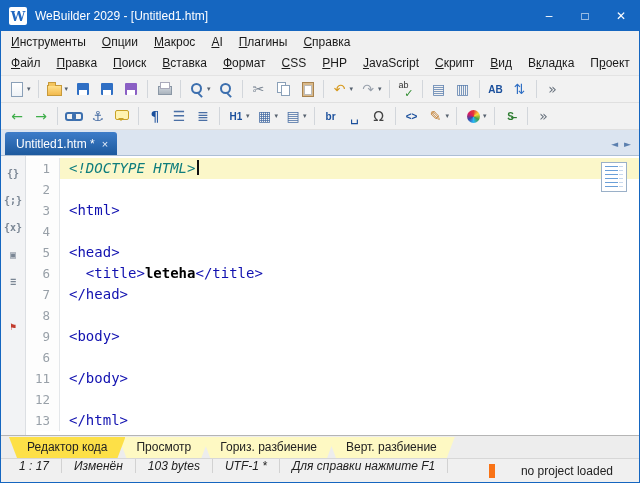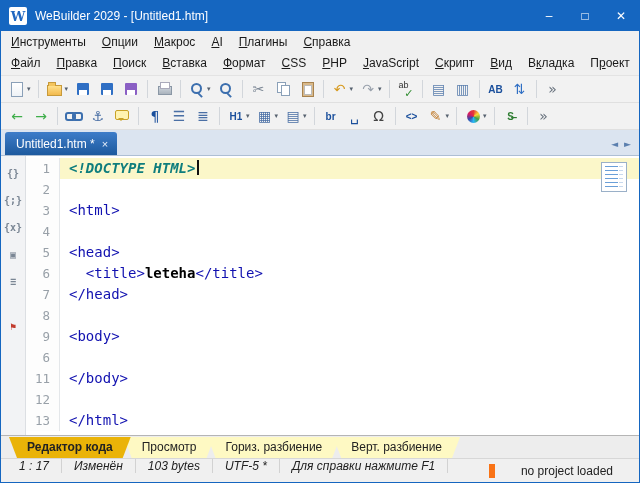--- a/index.html
+++ b/index.html
@@ -71,34 +71,34 @@
   .sbicon { width:20px; height:18px; display:flex; align-items:center; justify-content:center;
     font-size:10px; font-weight:bold; font-family:"DejaVu Sans Mono", monospace; color:#7a8694; }
   .sbicon.gap { margin-top:18px; }
   .editor { flex:1; position:relative; padding-top:2px; overflow:hidden; font-family:"DejaVu Sans Mono", monospace; }
   .cline { display:flex; height:21px; align-items:center; }
   .lnum { width:34px; flex:none; text-align:right; padding-right:9px; font-size:12.5px; color:#98a0a8;
     background:#fdfdfd; border-right:1px solid #e4e7ea; height:100%; line-height:21px; }
   .lcode { flex:1; white-space:pre; font-size:14px; padding-left:9px; height:100%; line-height:21px; }
   .cline.active .lcode { background:var(--line-active,#fbf7c9); }
   .seg-tag { color:var(--tag,#1111b0); }
-  .seg-doctype { color:var(--doctype,#0e7d7d); font-style:italic;font-weight:bold; }
+  .seg-doctype { color:var(--doctype,#0e7d7d); font-style:italic; }
   .seg-text { color:#000; font-weight:bold; }
   .seg-plain { color:#000; }
   .caret-bar { display:inline-block; width:2px; height:15px; background:#111; margin-left:2px; vertical-align:-2px; }
   .minimap { position:absolute; top:6px; right:12px; width:26px; height:30px; background:#fff;
     border:1px solid #9ab0c8; display:flex; }
   .mm-l { width:55%; margin:3px 1px 3px 3px; background:repeating-linear-gradient(to bottom,#6a9fd8 0 1.5px,transparent 1.5px 4px); }
   .mm-r { flex:1; margin:3px 3px 3px 0; background:repeating-linear-gradient(to bottom,#c8d9ee 0 1.5px,transparent 1.5px 4px); }
   
   .bottomtabs { height:23px; flex:none; background:#ededed; border-top:1px solid #b5b5b5;
     display:flex; align-items:stretch; padding:1px 0 0 8px; }
   .btab { position:relative; height:100%; line-height:21px; padding:0 18px; font-size:12px; color:#222;
     background:#fef9c3; clip-path:polygon(0 0,100% 0,calc(100% - 8px) 100%,8px 100%); margin-right:-7px; }
-  .btab.active { background:#eab308; font-weight:bold; z-index:2; }
+  .btab.active { background:#fde047; font-weight:normal; z-index:2; }
   
   .statusbar { height:24px; flex:none; background:#f0f0f0; border-top:1px solid #d7d7d7;
     display:flex; align-items:center; font-size:12px; color:#222; padding-left:6px; }
   .scell { padding:0 12px; border-right:1px solid #d2d2d2; white-space:nowrap; }
   .sright { margin-left:auto; border-left:6px solid #f97316; padding:0 26px; white-space:nowrap; }
 </style>
 </head>
 <body>
 
 <div class="window">
@@ -375,19 +375,19 @@
       <span class="btab">Просмотр</span>
       <span class="btab">Гориз. разбиение</span>
       <span class="btab">Верт. разбиение</span>
     </div>
 
   <div class="statusbar">
     <span style="display:flex;height:100%;align-items:flex-start;font-style:italic;">
         <span class="scell">1 : 17</span>
         <span class="scell">Изменён</span>
         <span class="scell">103 bytes</span>
-        <span class="scell">UTF-5 *</span>
+        <span class="scell">UTF-1 *</span>
         <span class="scell">Для справки нажмите F1</span>
       </span>
     <span class="sright">no project loaded</span>
   </div>
 
 </div>
 
 </body></html>

